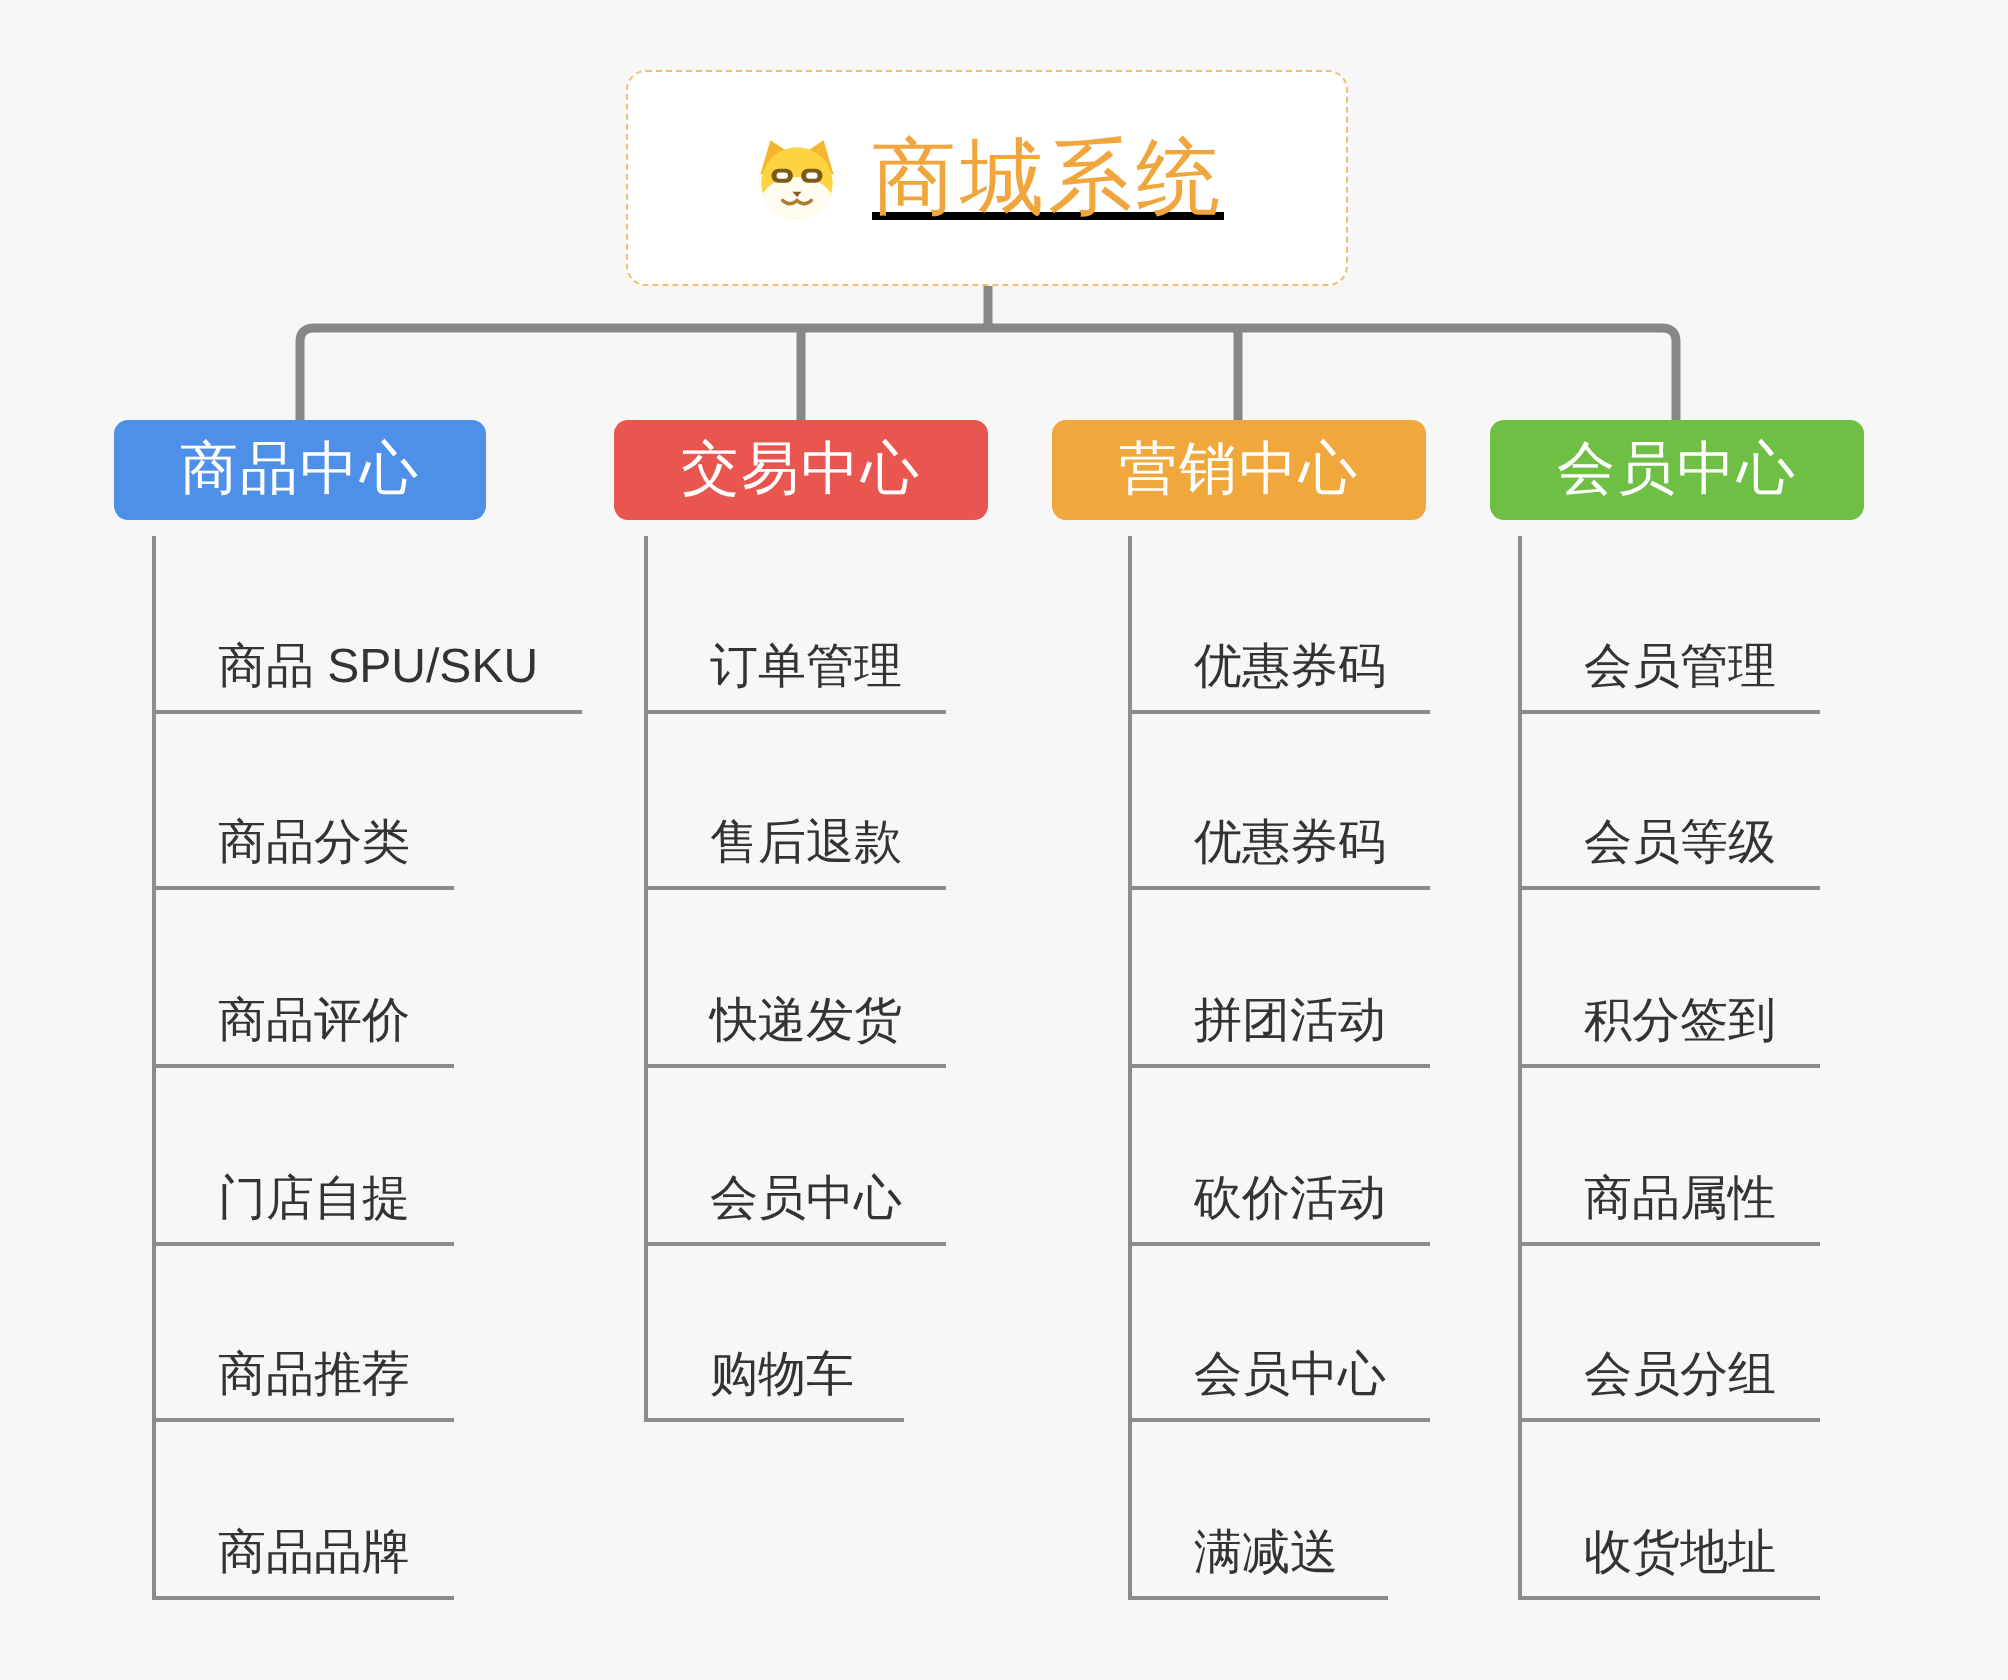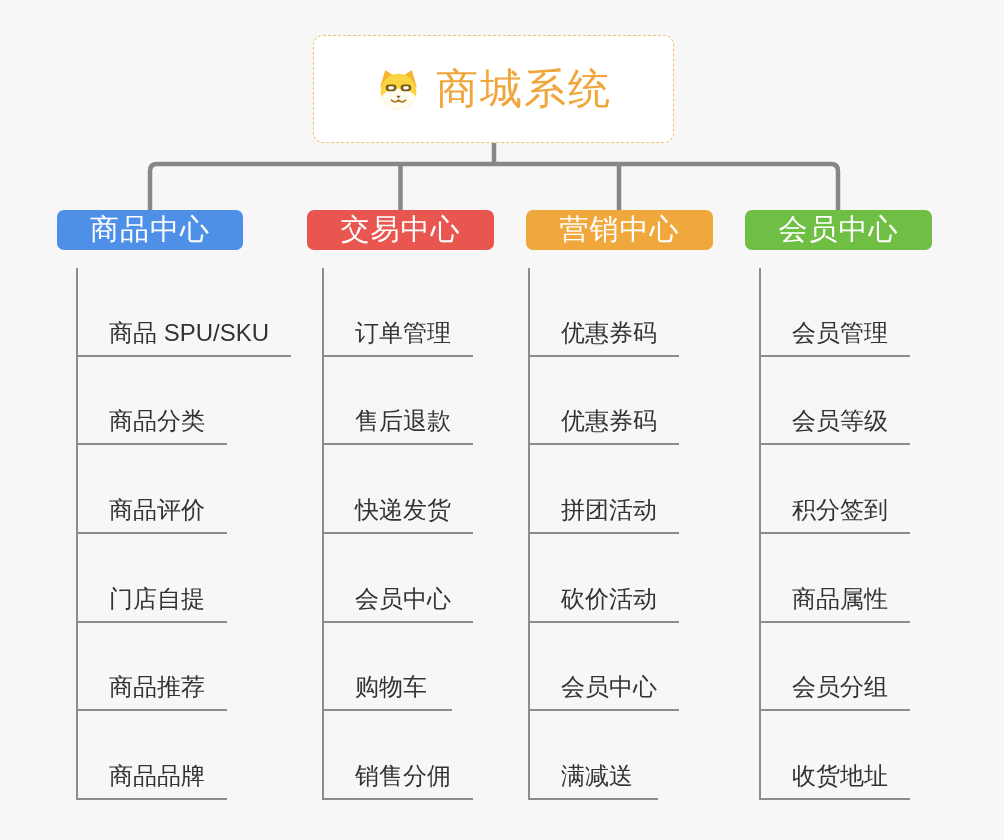--- a/index.html
+++ b/index.html
@@ -31,33 +31,34 @@
     left: 313px; top: 35px;
     width: 361px; height: 108px;
     background: #ffffff;
     border: 1px dashed var(--root-border, #F2BE6C);
     border-radius: 10px;
     display: flex;
     align-items: center;
     justify-content: center;
     gap: 14px;
     cursor: pointer;
+    text-decoration: underline;
   }
   .root-title {
     font-size: 42px;
     font-weight: 500;
     letter-spacing: 2px;
     color: var(--root-text, #F0A63C);
     white-space: nowrap;
   }
   .root-icon { display: inline-flex; }
   .branch-header {
     position: absolute;
     top: 210px;
-    height: 40px;
+    height: 50px;
     border-radius: 7px;
     display: flex;
     align-items: center;
     justify-content: center;
     color: var(--header-text, #ffffff);
     font-size: 29px;
     letter-spacing: 1px;
     white-space: nowrap;
     cursor: pointer;
   }
@@ -65,21 +66,21 @@
   .bh-1 { left: 307px; width: 187px; }
   .bh-2 { left: 526px; width: 187px; }
   .bh-3 { left: 745px; width: 187px; }
   .leaf-column {
     position: absolute;
     top: 268px;
     border-left: 2px solid var(--leaf-line, #8C8C8C);
   }
   .lc-0 { left: 76px; }
   .lc-1 { left: 322px; }
-  .lc-2 { left: 528px; }
+  .lc-2 { left: 564px; }
   .lc-3 { left: 759px; }
   .leaf {
     height: 88.66px;
     display: flex;
     align-items: flex-end;
     width: max-content;
     min-width: 128px;
     padding: 0 22px 6px 31px;
     border-bottom: 2px solid var(--leaf-line, #8C8C8C);
     font-size: 24px;
@@ -134,21 +135,20 @@
     <div class="leaf">商品推荐</div>
     <div class="leaf">商品品牌</div>
   </div>
 
   <div class="leaf-column lc-1">
     <div class="leaf">订单管理</div>
     <div class="leaf">售后退款</div>
     <div class="leaf">快递发货</div>
     <div class="leaf">会员中心</div>
     <div class="leaf">购物车</div>
-    <div class="leaf">销售分佣</div>
   </div>
 
   <div class="leaf-column lc-2">
     <div class="leaf">优惠券码</div>
     <div class="leaf">优惠券码</div>
     <div class="leaf">拼团活动</div>
     <div class="leaf">砍价活动</div>
     <div class="leaf">会员中心</div>
     <div class="leaf">满减送</div>
   </div>

